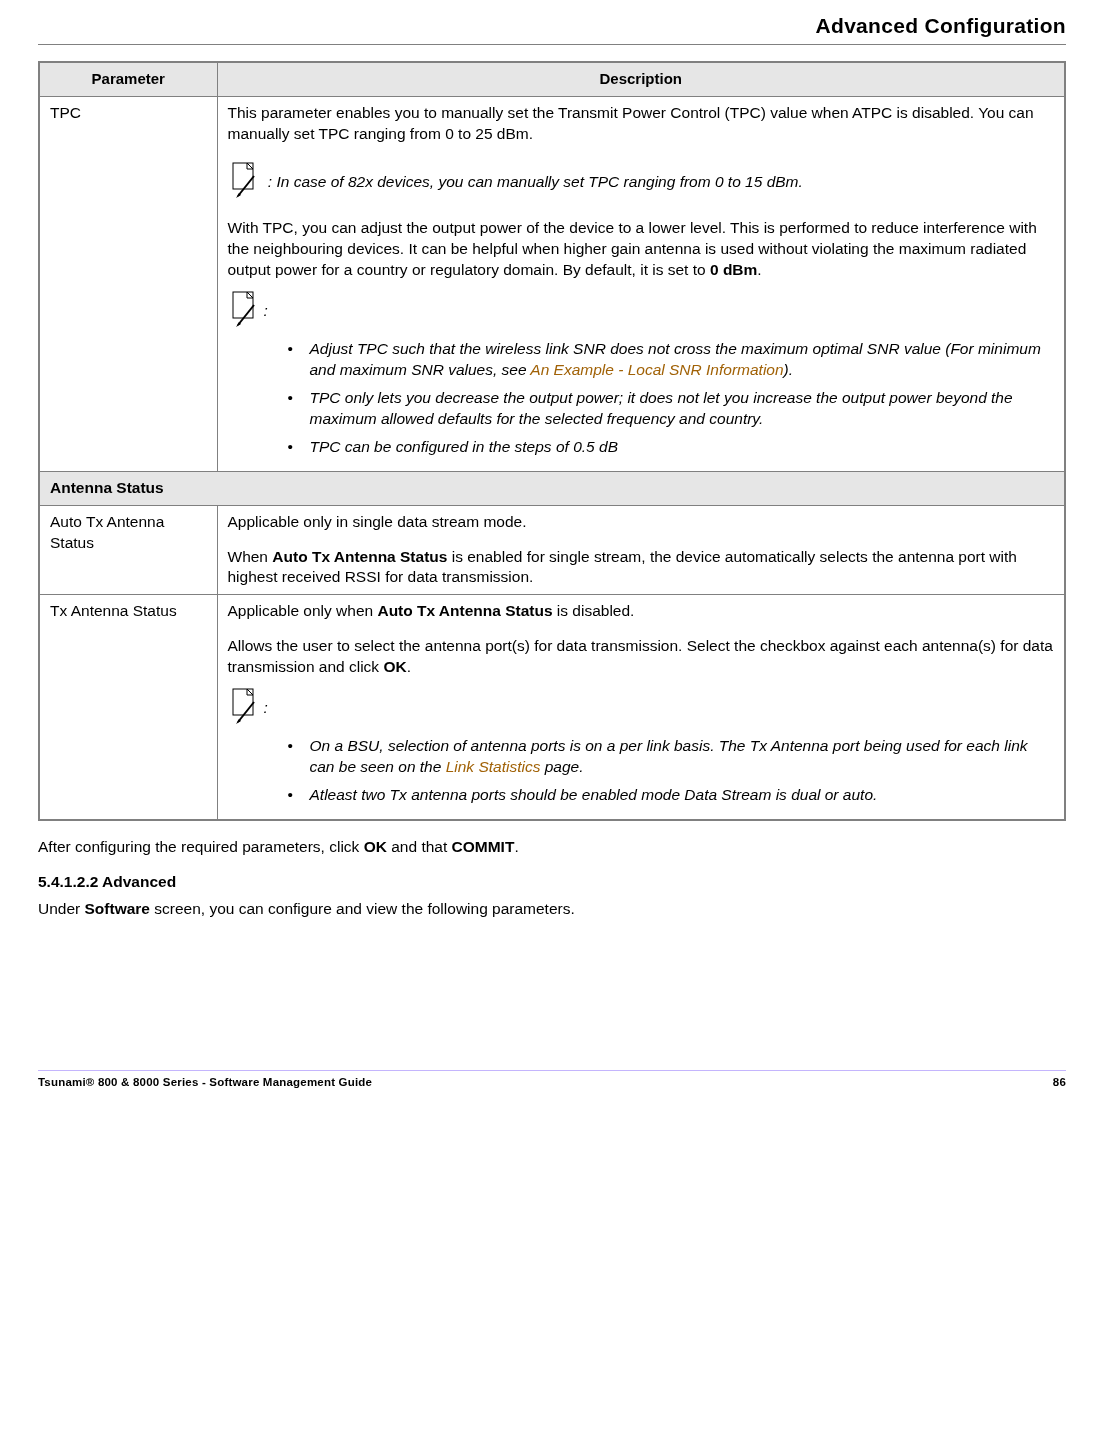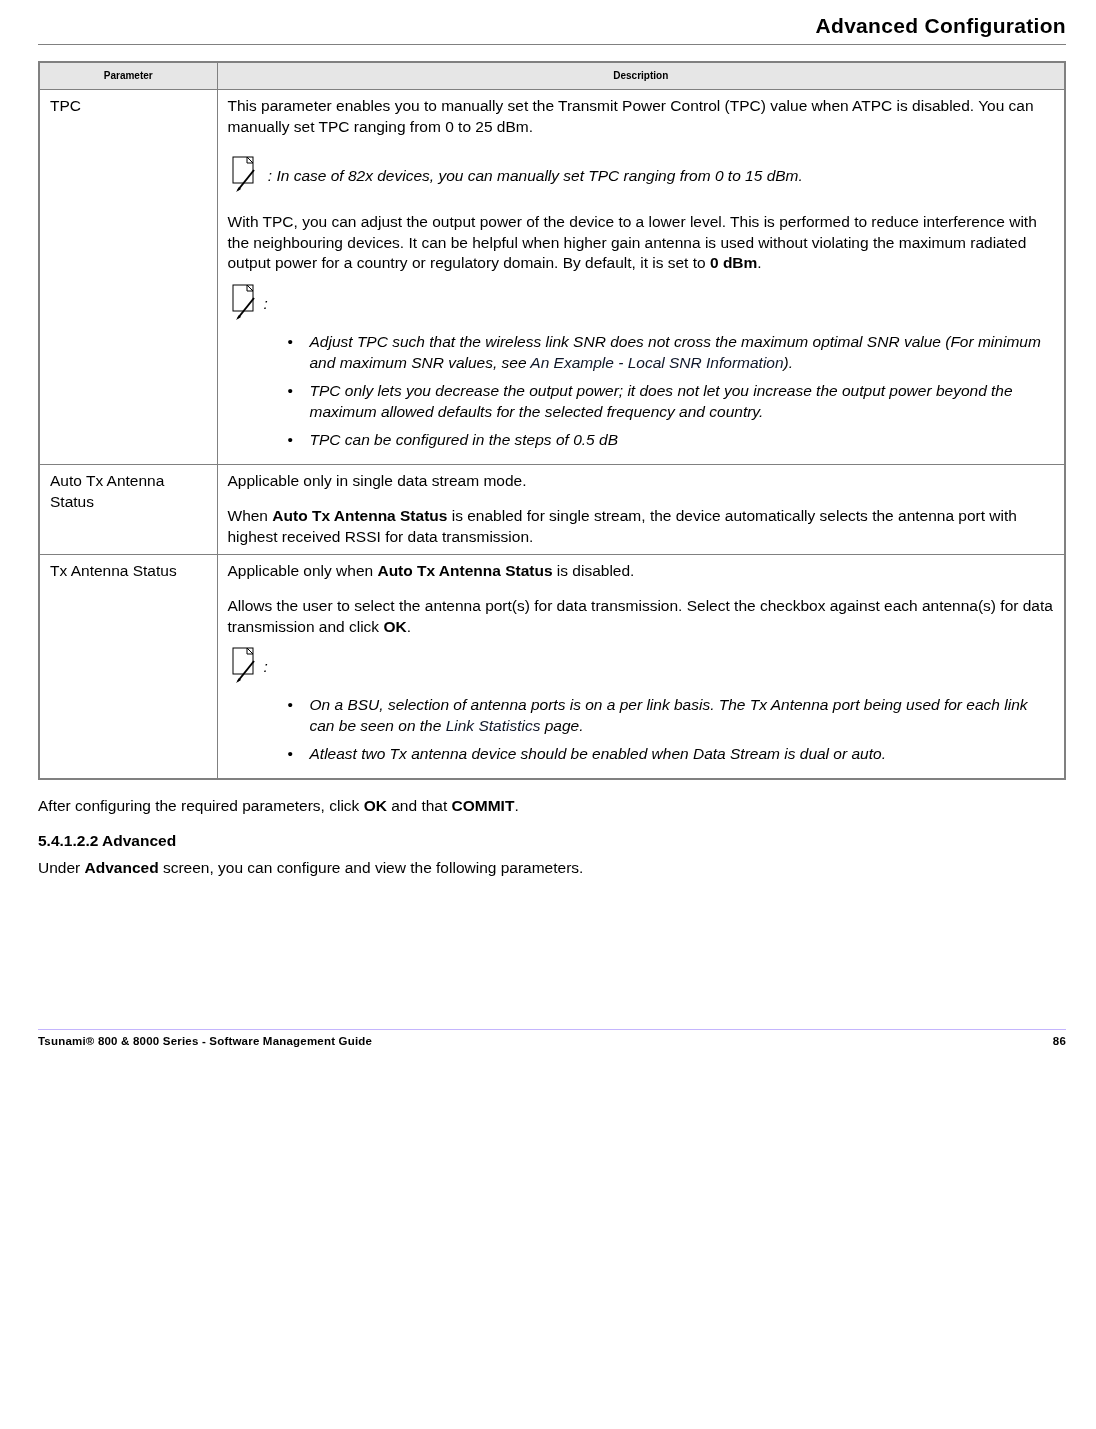--- a/index.html
+++ b/index.html
@@ -28,21 +28,21 @@
   table.params th, table.params td {
     border: 1px solid #808080;
     padding: 6px 10px 6px 10px;
     vertical-align: top;
     text-align: left;
   }
   table.params th {
     background: #e6e6e6;
     font-weight: bold;
     text-align: center;
-    font-size: 10px;
+    font-size: 15px;
   }
   td.param-col { width: 178px; }
   td.section-row {
     background: #e6e6e6;
     font-weight: bold;
     text-align: center;
   }
   .note-icon {
     display: inline-block;
     vertical-align: middle;
@@ -61,21 +61,21 @@
     margin-bottom: 7px;
     font-style: italic;
   }
   ul.bullets li::before {
     content: "•";
     position: absolute;
     left: 0;
     top: 0;
     font-style: normal;
   }
-  .linkish { color: #0f172a; }
+  .linkish { color: #a16207; }
   .body-text { margin: 16px 0 10px 0; }
   .sub-heading { font-weight: bold; margin: 14px 0 6px 0; }
   .footer {
     position: relative;
     margin-top: 150px;
     border-top: 1px solid #c4b5fd;
     padding-top: 4px;
     font-size: 11.5px;
     font-weight: bold;
     letter-spacing: 0.2px;
@@ -132,20 +132,23 @@
       <ul class="bullets">
         <li>
           <span>Adjust TPC such that the wireless link SNR does not cross the maximum optimal SNR value (For minimum and maximum SNR values, see </span><span class="linkish">An Example - Local SNR Information</span><span>).</span>
         </li>
         <li>TPC only lets you decrease the output power; it does not let you increase the output power beyond the maximum allowed defaults for the selected frequency and country.</li>
         <li>TPC can be configured in the steps of 0.5 dB</li>
       </ul>
     </td>
   </tr>
 
+  <tr>
+    <td colspan="2" class="section-row">Antenna Status</td>
+  </tr>
 
   <tr>
     <td class="param-col">Auto Tx Antenna Status</td>
     <td>
       <div>Applicable only in single data stream mode.</div>
       <div style="margin-top:14px">
         <span>When </span><b>Auto Tx Antenna Status</b><span> is enabled for single stream, the device automatically selects the antenna port with highest received RSSI for data transmission.</span>
       </div>
     </td>
   </tr>
@@ -168,33 +171,33 @@
                 <line x1="6" y1="34" x2="22" y2="14" stroke="#000" stroke-width="2"></line>
                 <polygon points="4,36 7,31 9,33" fill="#000"></polygon>
               </svg>
         </span><i>:</i>
       </div>
 
       <ul class="bullets">
         <li>
           <span>On a BSU, selection of antenna ports is on a per link basis. The Tx Antenna port being used for each link can be seen on the </span><span class="linkish">Link Statistics</span><span> page.</span>
         </li>
-        <li>Atleast two Tx antenna device should be enabled when Data Stream is dual or auto.</li>
+        <li>Atleast two Tx antenna ports should be enabled mode Data Stream is dual or auto.</li>
       </ul>
     </td>
   </tr>
 </tbody>
   </table>
 
 <div class="body-text">
   <span>After configuring the required parameters, click </span><b>OK</b><span> and that </span><b>COMMIT</b><span>.</span>
 </div>
 
 <div class="sub-heading">5.4.1.2.2 Advanced</div>
 
 <div>
-  <span>Under </span><b>Advanced</b><span> screen, you can configure and view the following parameters.</span>
+  <span>Under </span><b>Software</b><span> screen, you can configure and view the following parameters.</span>
 </div>
 
 <div class="footer">
   <div>Tsunami® 800 &amp; 8000 Series - Software Management Guide</div>
   <div class="r">86</div>
 </div>
 
 </body></html>

